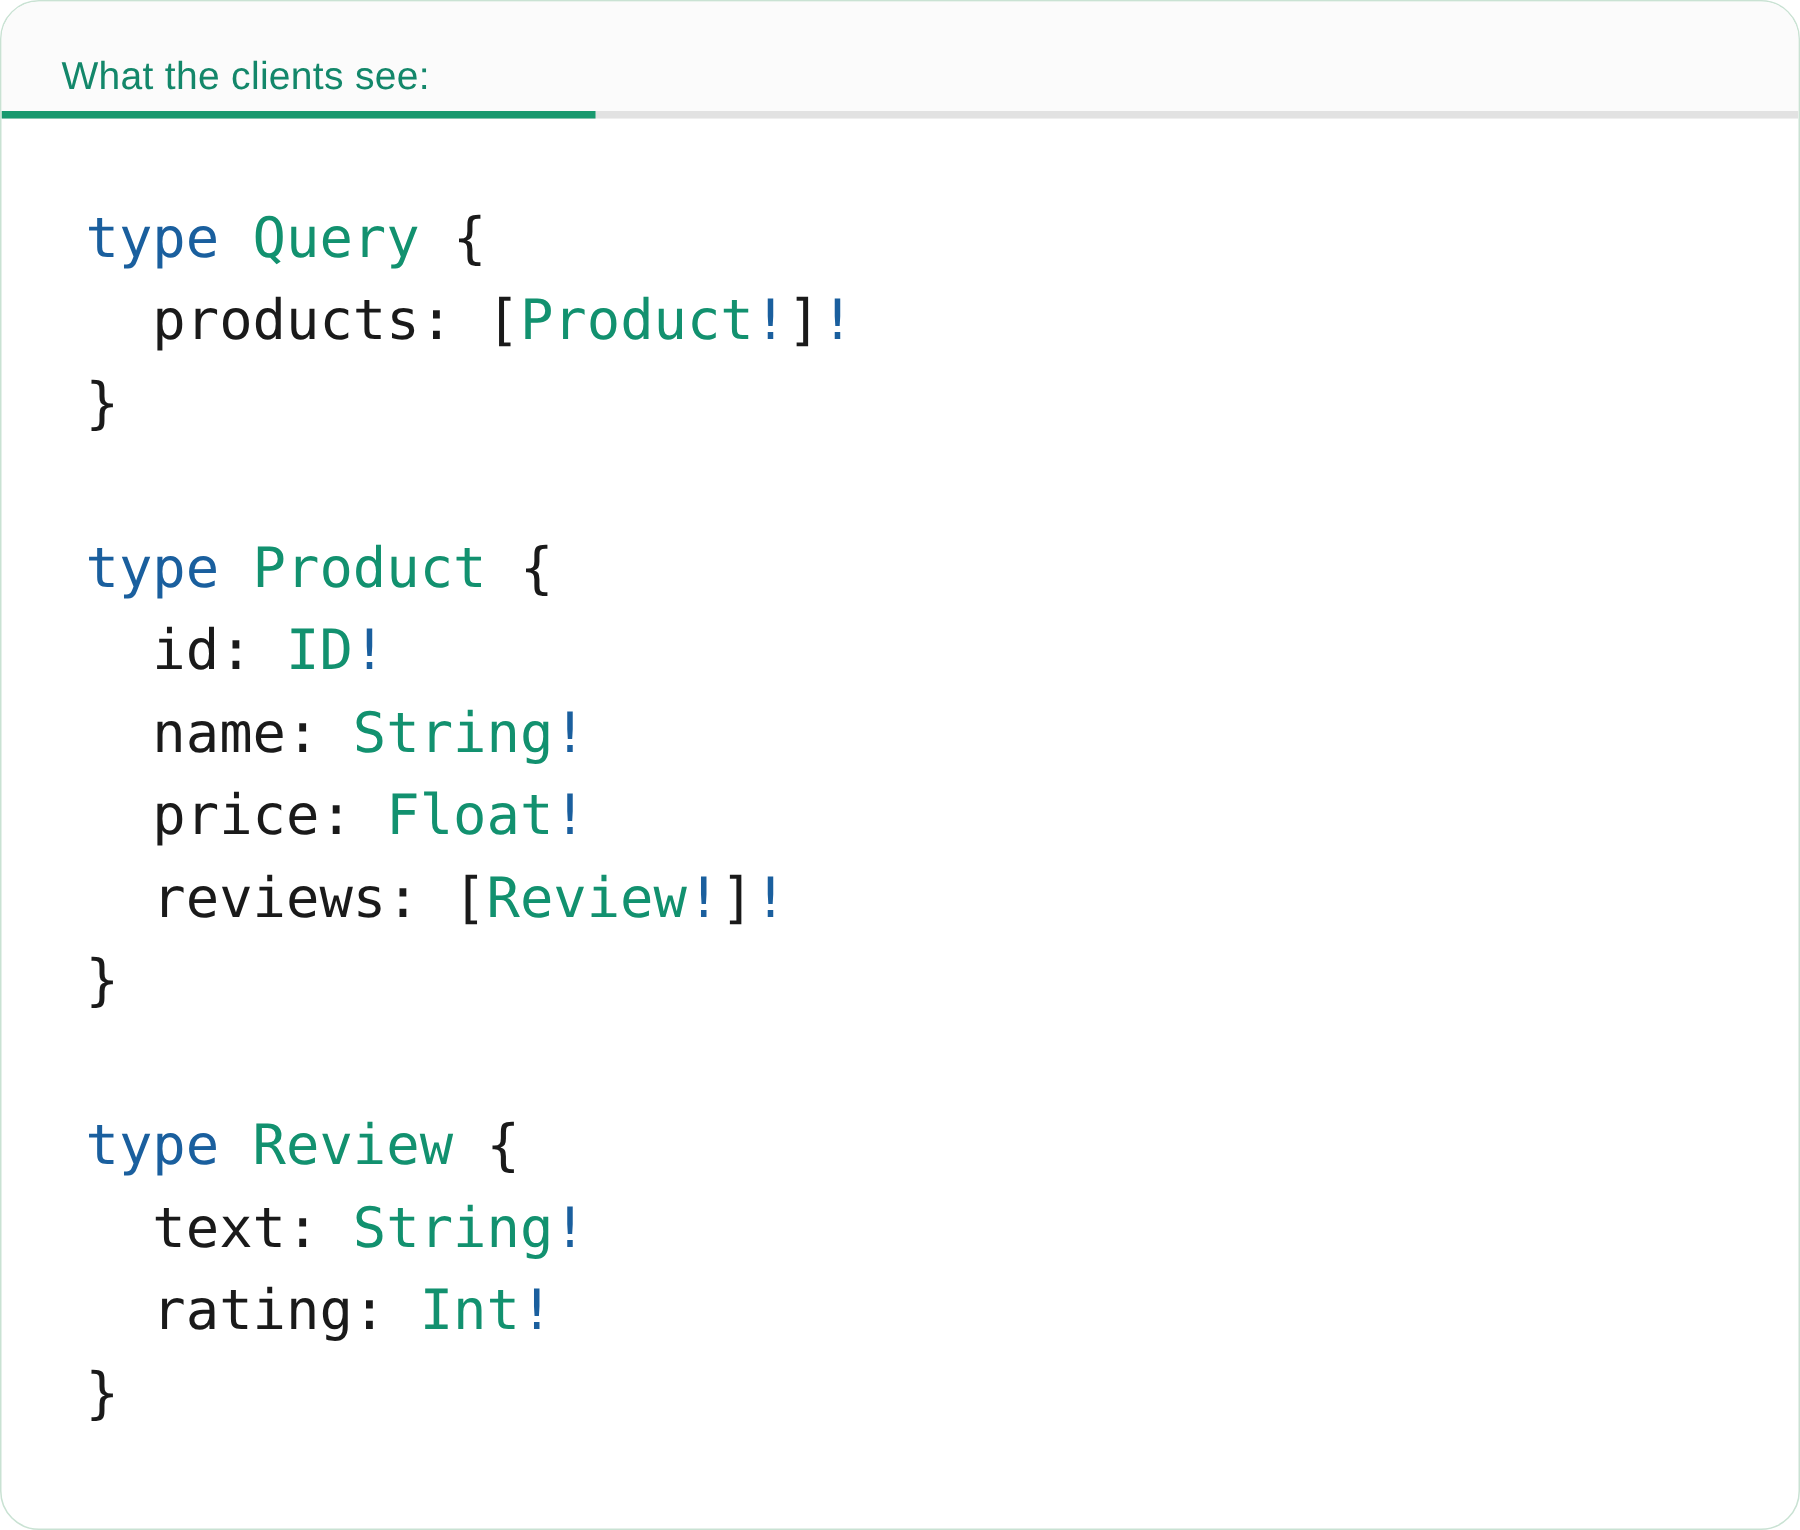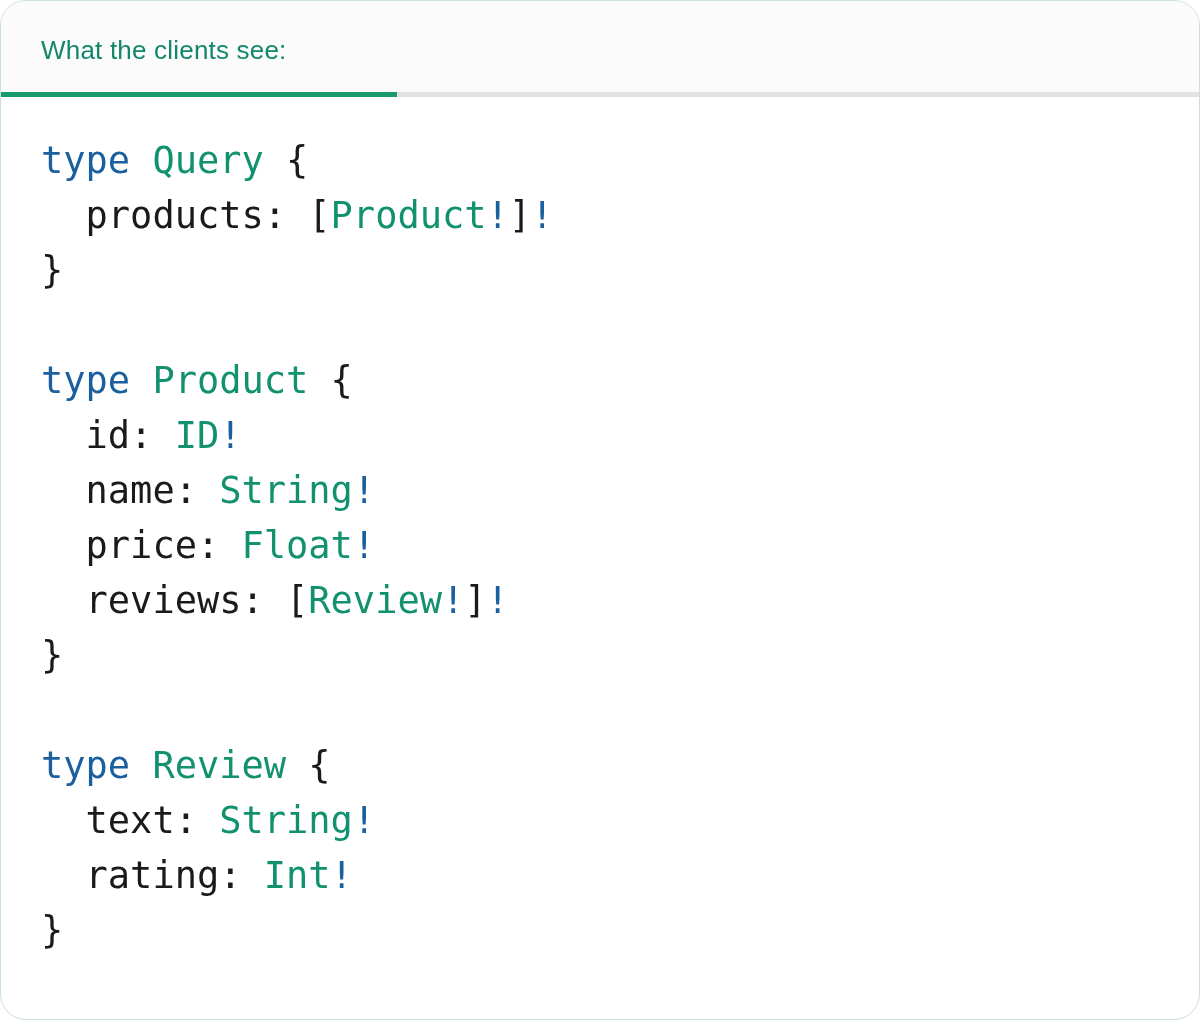--- a/index.html
+++ b/index.html
@@ -28,21 +28,21 @@
     background: var(--card-bg);
     border: 1px solid var(--card-border);
     border-radius: 26px;
     overflow: hidden;
   }
   .tabbar {
     background: var(--header-bg);
   }
   .tab {
     display: inline-block;
-    padding: 34px 40px 26px 40px;
+    padding: 34px 40px 8px 40px;
     cursor: pointer;
   }
   .tab-label {
     font-family: "Liberation Sans", sans-serif;
     font-size: 26px;
     font-weight: 500;
     letter-spacing: 0.2px;
     color: var(--tab-text);
   }
   .tab-underline {
@@ -51,21 +51,21 @@
     position: relative;
   }
   .tab-indicator {
     position: absolute;
     left: 0; top: 0;
     width: 396px;
     height: 5px;
     background: var(--tab-indicator);
   }
   .code {
-    margin: 0;
+    margin: 16px;
     padding: 36px 40px 60px 40px;
     font-family: "DejaVu Sans Mono", "Liberation Mono", monospace;
     font-size: 37px;
     line-height: 55px;
     white-space: pre;
   }
   .line { height: 55px; }
   .tok-kw { color: var(--keyword); }
   .tok-ty { color: var(--type); }
   .tok-pl { color: var(--plain); }

